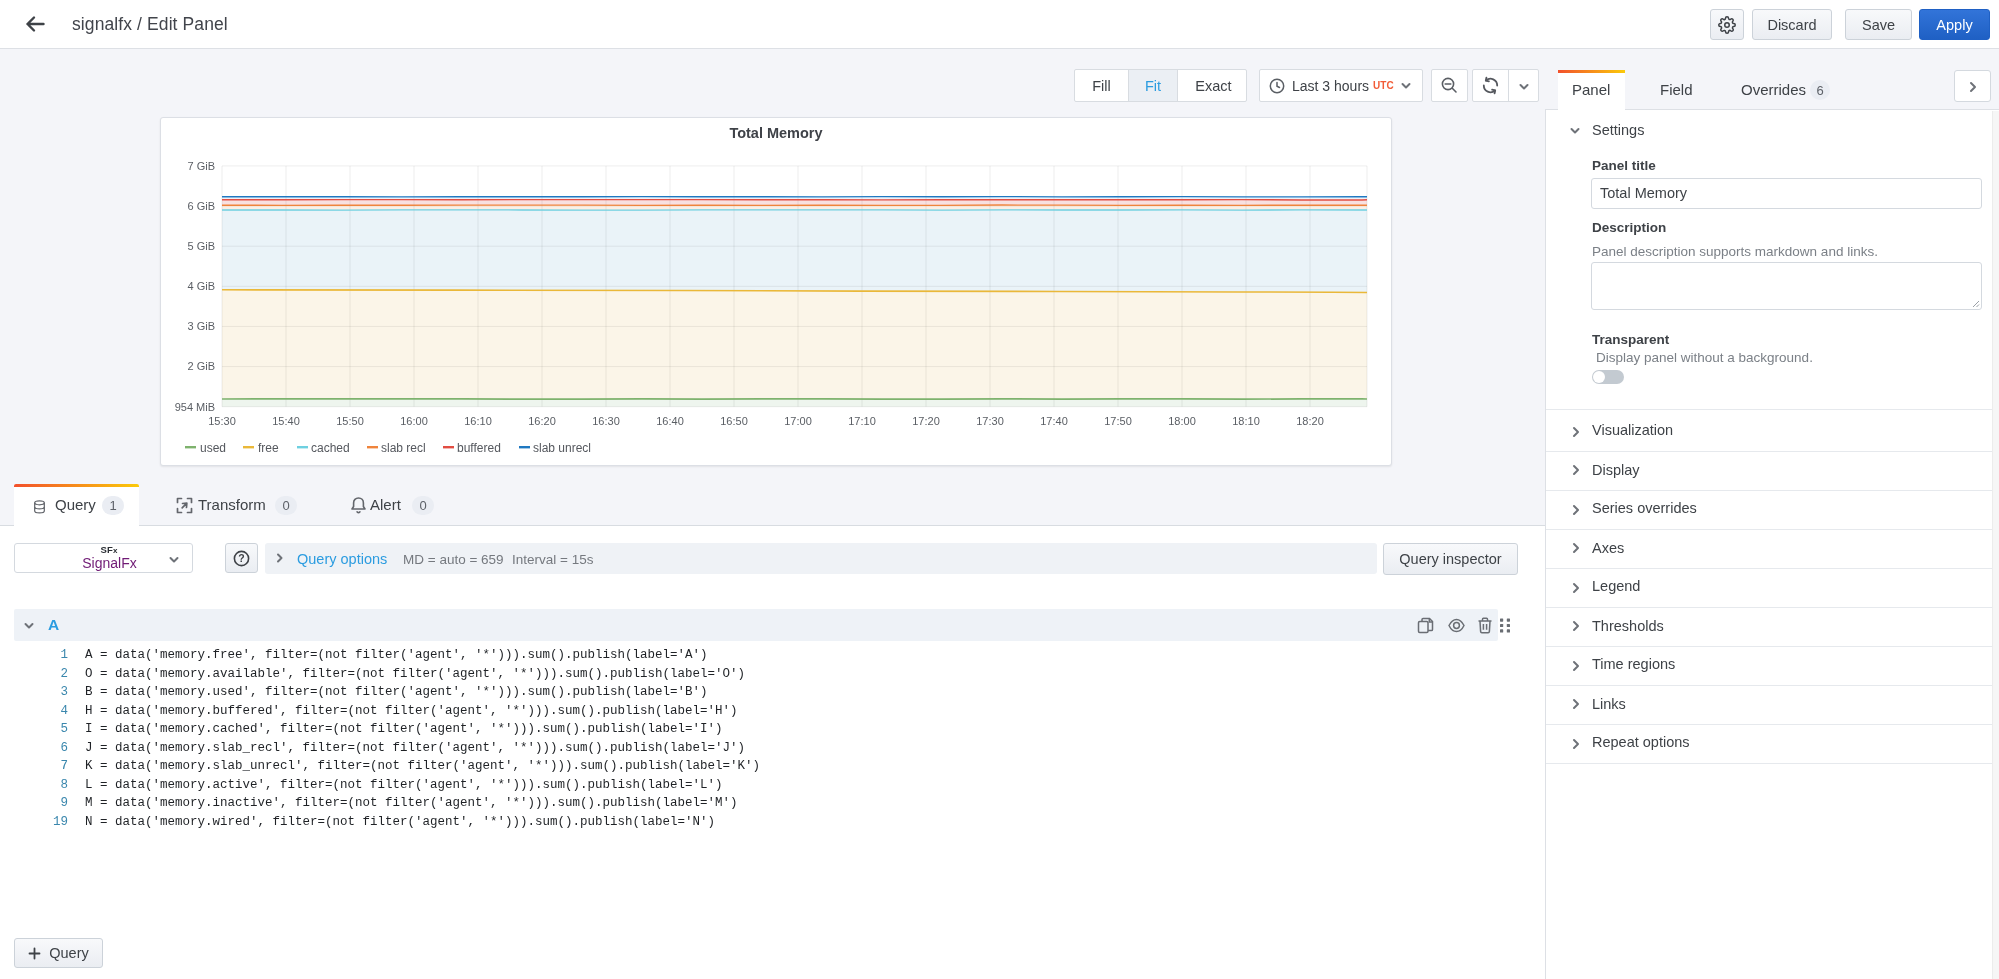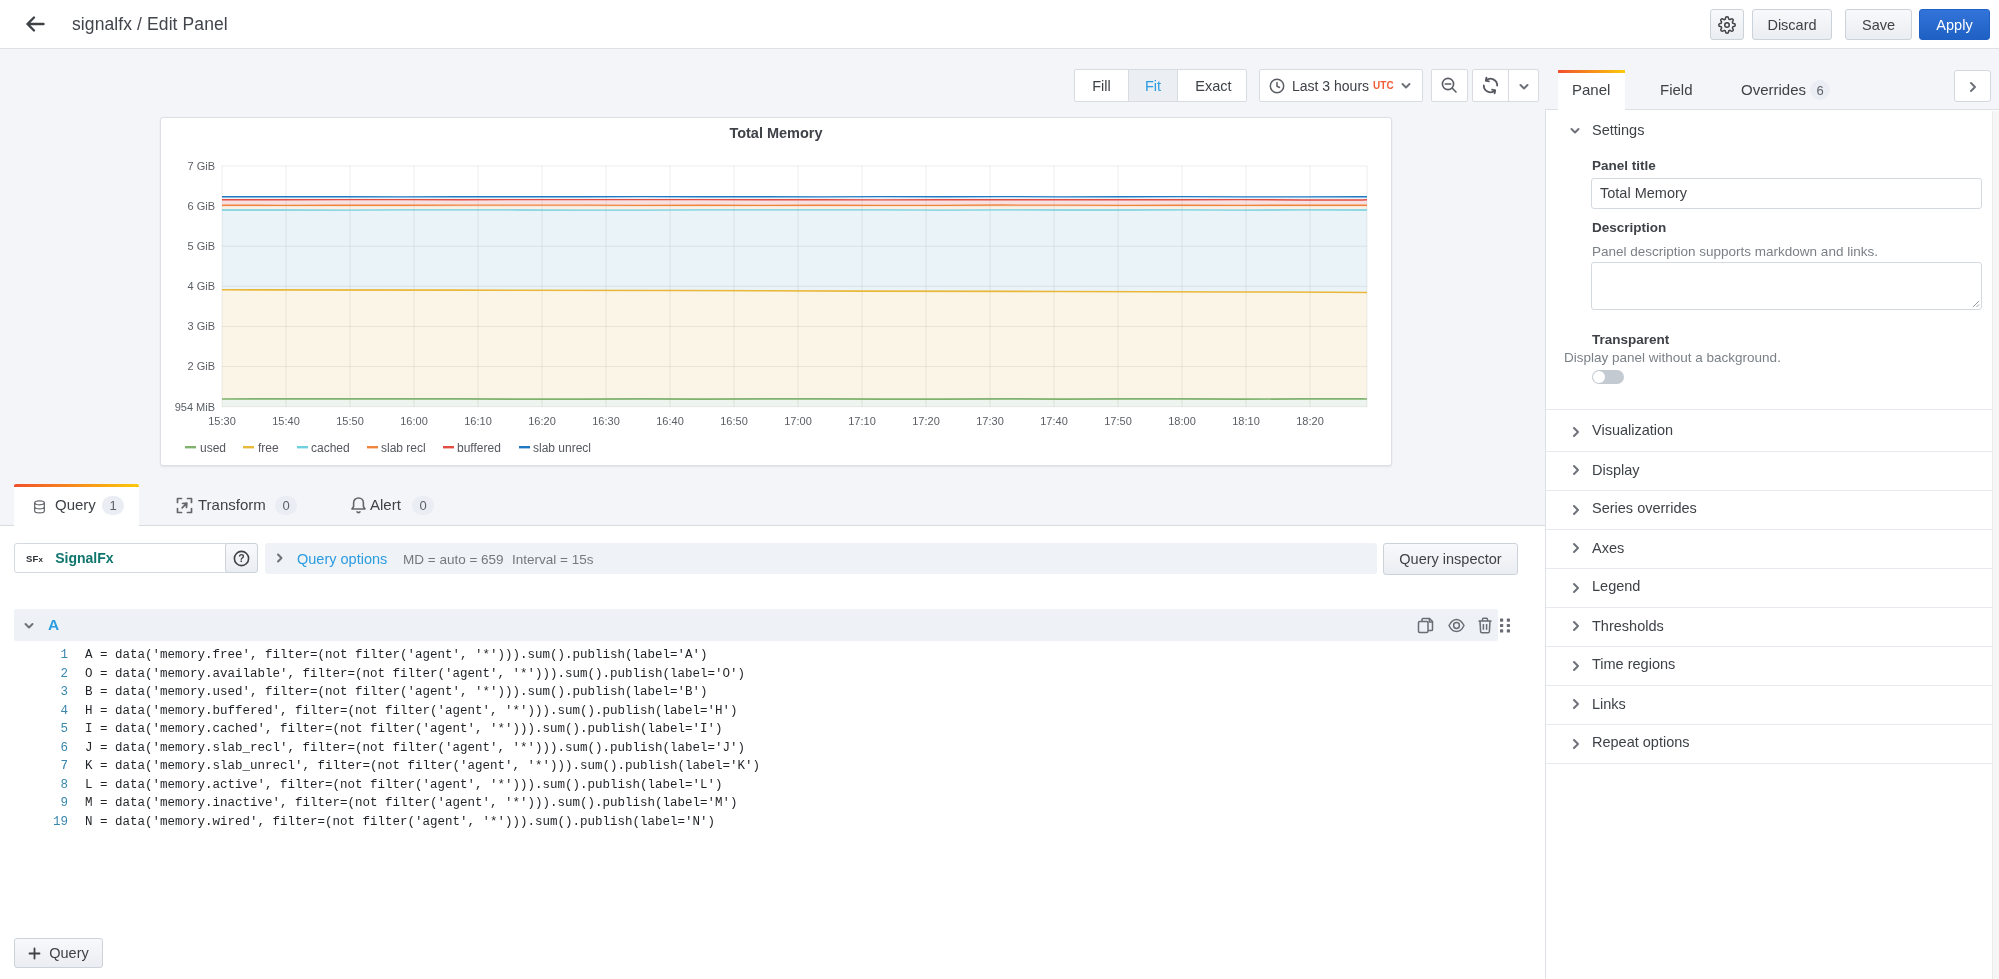--- a/index.html
+++ b/index.html
@@ -232,23 +232,23 @@
   <svg class="abs" style="left:350px;top:496px" width="17" height="18" viewBox="0 0 17 18">
     <g fill="none" stroke="#63666c" stroke-width="1.6" stroke-linejoin="round">
       <path d="M8.5 2 C5.6 2 3.6 4.1 3.6 7 V10.5 L2 13 H15 L13.4 10.5 V7 C13.4 4.1 11.4 2 8.5 2 Z"></path>
       <path d="M6.8 15.2 C7.1 16.1 7.7 16.6 8.5 16.6 C9.3 16.6 9.9 16.1 10.2 15.2"></path>
     </g>
   </svg>
   <div class="abs tabtxt" style="left:370px;top:496px;">Alert</div>
   <div class="badge" style="left:412px;top:496px;width:22px;height:19px;">0</div>
 
   
-  <div class="abs" style="left:14px;top:543px;width:242px;height:30px;background:#fff;border:1px solid #d4d9df;border-radius:3px;display:flex;align-items:center;">
+  <div class="abs" style="left:14px;top:543px;width:179px;height:30px;background:#fff;border:1px solid #d4d9df;border-radius:3px;display:flex;align-items:center;flex-direction:column;">
     <span style="margin-left:11px;font-size:9.5px;font-weight:700;color:#2a2e33;letter-spacing:.2px;">SF<span style="font-size:8px;">x</span></span>
-    <span style="margin-left:12px;font-size:14px;color:#0f766e;font-weight:bold;">SignalFx</span>
+    <span style="margin-left:12px;font-size:14px;color:#701a75;">SignalFx</span>
     <svg style="position:absolute;right:12px;top:10px" width="12" height="12" viewBox="0 0 12 12">
         <path d="M2.5 4 L6 7.5 L9.5 4" class="chev"></path>
       </svg>
   </div>
   <div class="btn" style="left:225px;top:543px;width:33px;height:30px;">
     <svg width="17" height="17" viewBox="0 0 17 17">
       <circle cx="8.5" cy="8.5" r="7.1" fill="none" stroke="#3e4247" stroke-width="1.6"></circle>
       <text x="8.5" y="12.2" text-anchor="middle" font-size="10.5" font-weight="bold" fill="#3e4247">?</text>
     </svg>
   </div>
@@ -347,21 +347,21 @@
 
   <div class="abs sb-label" style="left:1592px;top:220px;">Description</div>
   <div class="abs sb-gray" style="left:1592px;top:244px;">Panel description supports markdown and links.</div>
   <div class="abs" style="left:1591px;top:262px;width:391px;height:48px;background:#fff;border:1px solid #d4d9df;border-radius:3px;">
     <svg style="position:absolute;right:1px;bottom:1px" width="10" height="10" viewBox="0 0 10 10">
       <path d="M9 3 L3 9 M9 6.5 L6.5 9" stroke="#9aa0a6" stroke-width="1"></path>
     </svg>
   </div>
 
   <div class="abs sb-label" style="left:1592px;top:332px;">Transparent</div>
-  <div class="abs sb-gray" style="left:1564px;top:350px;text-align:center;">Display panel without a background.</div>
+  <div class="abs sb-gray" style="left:1596px;top:350px;text-align:center;">Display panel without a background.</div>
   <div class="abs" style="left:1592px;top:370px;width:32px;height:14px;background:#c3cad1;border-radius:7px;">
     <div style="position:absolute;left:1px;top:1px;width:12px;height:12px;background:#fff;border-radius:50%;"></div>
   </div>
 
   <div class="sb-div" style="top:409px;"></div>
   <svg class="abs" style="left:1570px;top:426px" width="12" height="12" viewBox="0 0 12 12">
       <path d="M4 2 L8 6 L4 10" class="chev"></path>
     </svg>
   <div class="abs sb-sect" style="left:1592px;top:422px;">Visualization</div>
   <div class="sb-div" style="top:451px;"></div>

